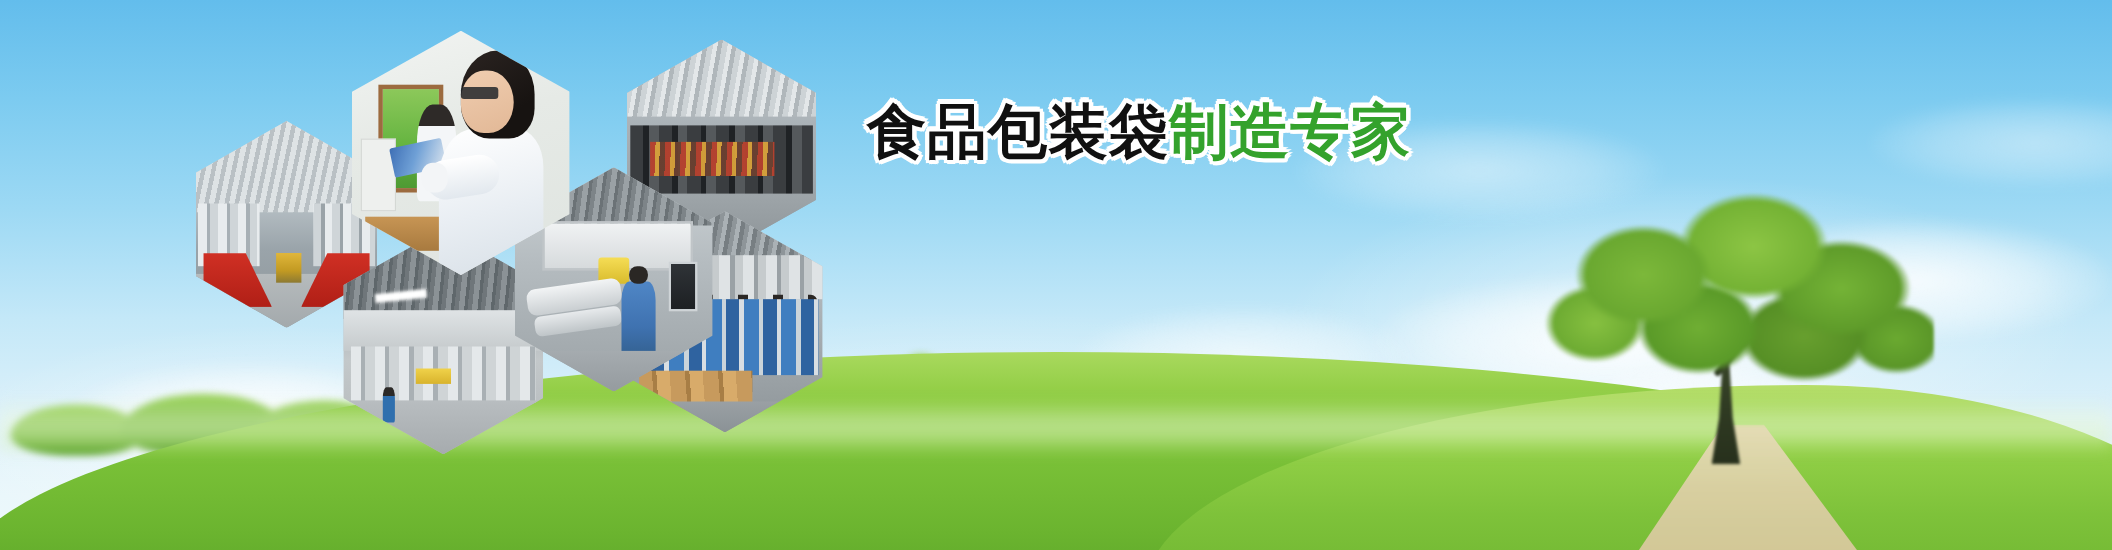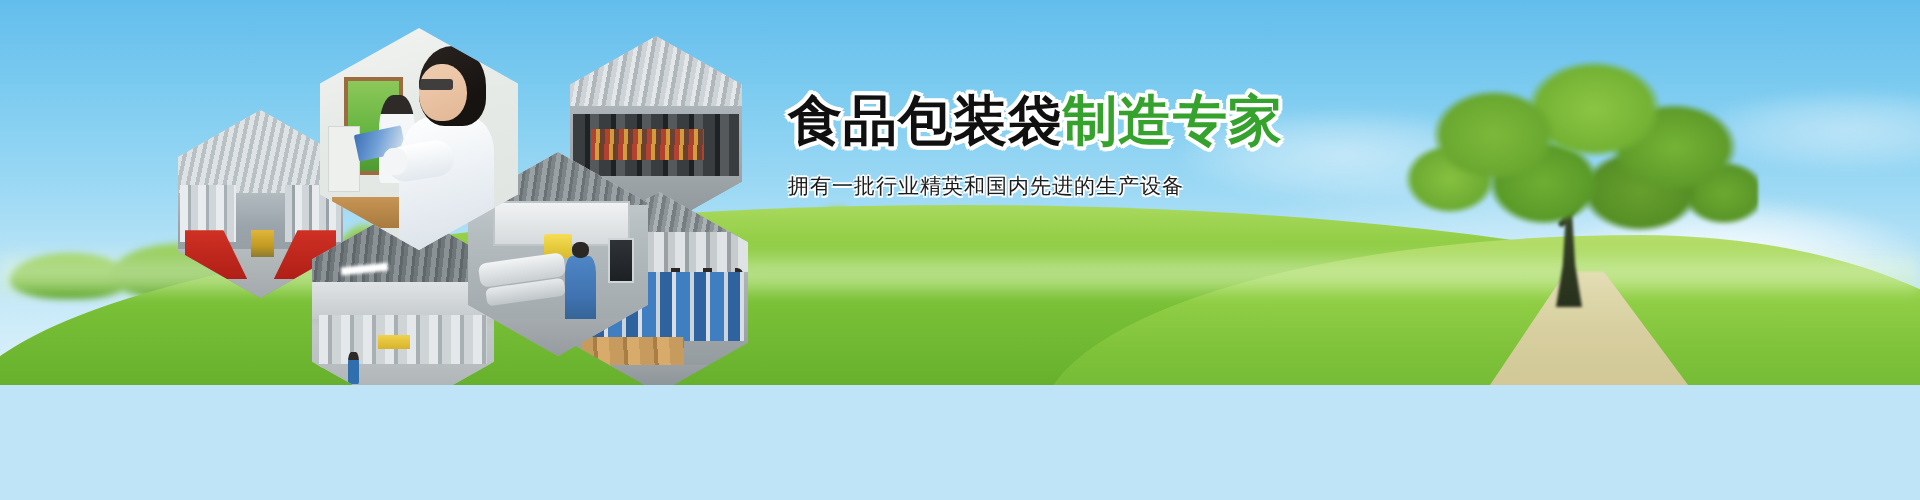--- a/index.html
+++ b/index.html
@@ -6,21 +6,21 @@
   * { margin:0; padding:0; box-sizing:border-box; }
   html,body { width:1920px; height:500px; overflow:hidden; }
   body {
     font-family:"Liberation Sans","DejaVu Sans",sans-serif;
     background:#bfe3f7;
   }
 
   
   #banner {
     position:relative;
-    width:1920px; height:385px;
+    width:1920px; height:500px;
     overflow:hidden;
   }
 
   
   .sky {
     position:absolute; left:0; top:0; width:1920px; height:500px;
     background:
       radial-gradient(ellipse 520px 200px at 1530px 300px, rgba(255,255,255,.55) 0%, rgba(255,255,255,0) 70%),
       radial-gradient(ellipse 420px 150px at 250px 400px, rgba(255,255,255,.50) 0%, rgba(255,255,255,0) 70%),
       radial-gradient(ellipse 600px 190px at 900px 420px, rgba(255,255,255,.45) 0%, rgba(255,255,255,0) 72%),
@@ -394,17 +394,16 @@
     </div>
 
   </div>
 
   <div class="copy">
 
     <div class="headline">
       <span class="hl-dark">食品包装袋</span><span class="hl-green">制造专家</span>
     </div>
 
-    <p class="subline">拥有一批行业精英和国内先进的生产设备</p>
 
   </div>
 
 </div>
 
 </body></html>

